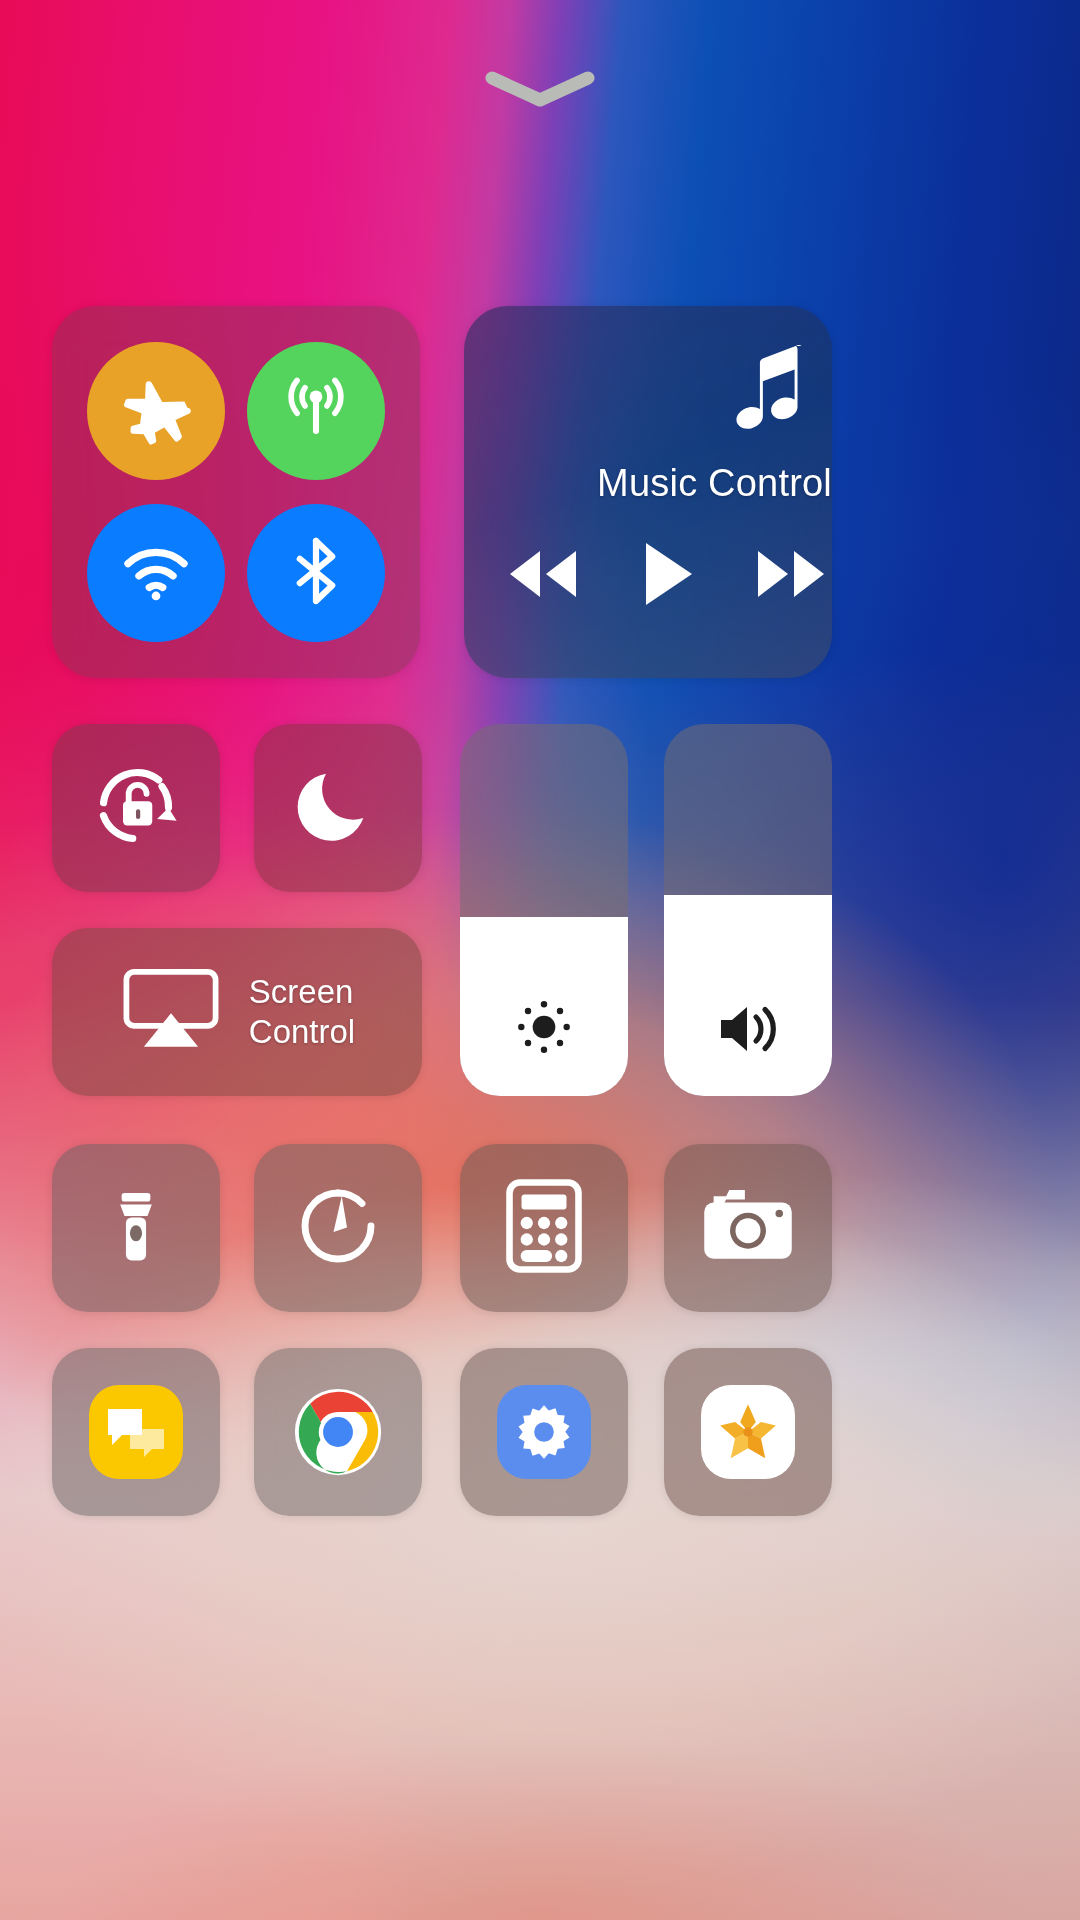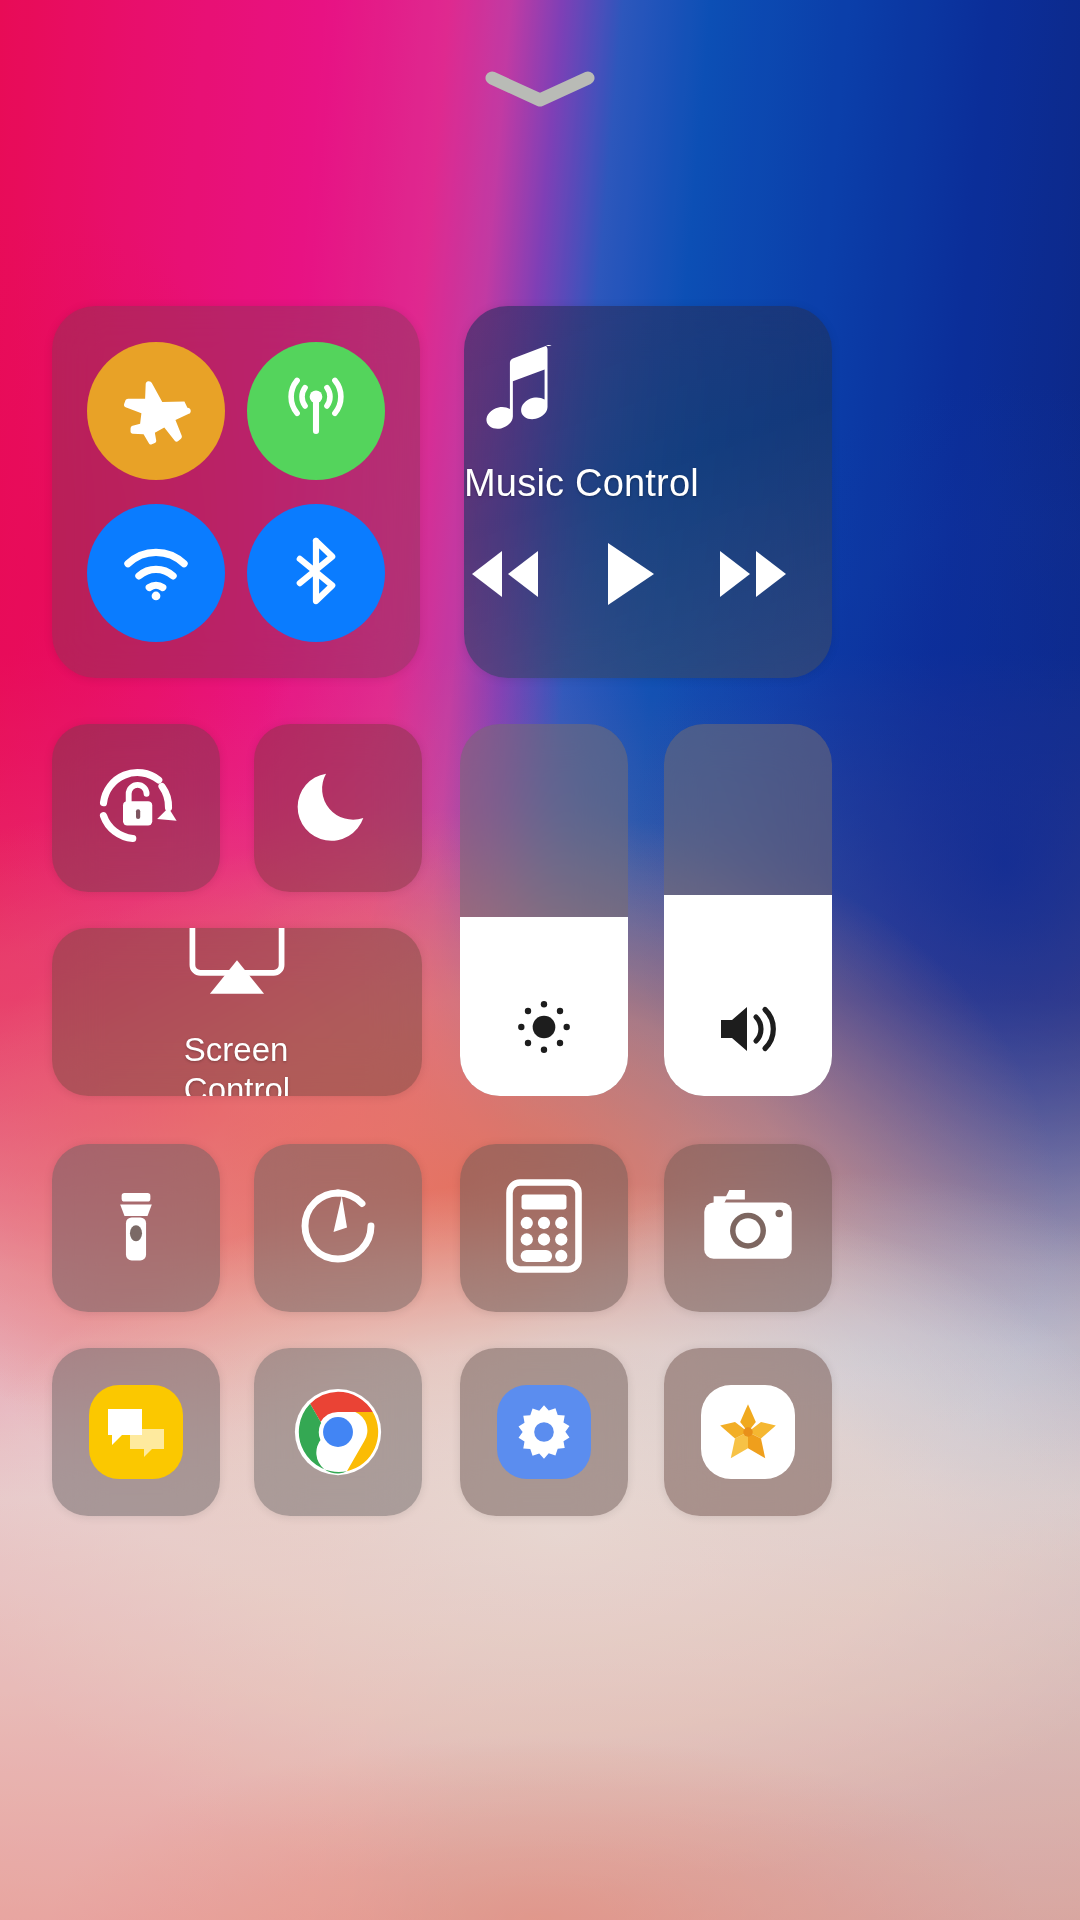--- a/index.html
+++ b/index.html
@@ -91,41 +91,41 @@
     display:flex;align-items:center;justify-content:center;
   }
   .c-airplane{background:#e8a227;}
   .c-cellular{background:#54d45c;}
   .c-wifi{background:#0a7cff;}
   .c-bt{background:#0a7cff;}
 
   
   #music{left:464px;top:306px;width:368px;height:372px;border-radius:44px;
     background:linear-gradient(160deg, rgba(44,45,95,0.62) 0%, rgba(25,52,92,0.60) 45%, rgba(70,78,96,0.55) 100%);}
-  .music-inner{position:absolute;inset:0;display:flex;flex-direction:column;align-items:flex-start;}
+  .music-inner{position:absolute;inset:0;display:flex;flex-direction:column;align-items:flex-end;}
   .music-note{margin-top:28px;}
   .music-label{
     color:#fff;font-size:38px;letter-spacing:0.2px;margin-top:6px;
     text-shadow:0 1px 3px rgba(0,0,0,0.30);
   }
   .music-transport{
     display:flex;align-items:center;justify-content:center;gap:56px;margin-top:34px;
   }
   .tbtn{display:flex;align-items:center;justify-content:center;}
 
   
   #rotation{left:52px;top:724px;width:168px;height:168px;border-radius:36px;
     background:rgba(110,62,72,0.46);}
   #dnd{left:254px;top:724px;width:168px;height:168px;border-radius:36px;
     background:rgba(120,54,58,0.46);}
 
   
   #screentimeout{left:52px;top:928px;width:370px;height:168px;border-radius:36px;
     background:rgba(112,70,62,0.46);
-    display:flex;align-items:center;justify-content:center;gap:26px;flex-direction:column;}
+    display:flex;align-items:center;justify-content:center;gap:26px;}
   .st-label{
     color:#fff;font-size:33px;line-height:1.22;text-align:left;
     text-shadow:0 1px 3px rgba(0,0,0,0.28);
   }
 
   
   .slider{
     position:absolute;width:168px;height:372px;border-radius:40px;overflow:hidden;
     background:rgba(118,110,112,0.52);
     backdrop-filter:blur(24px);-webkit-backdrop-filter:blur(24px);

